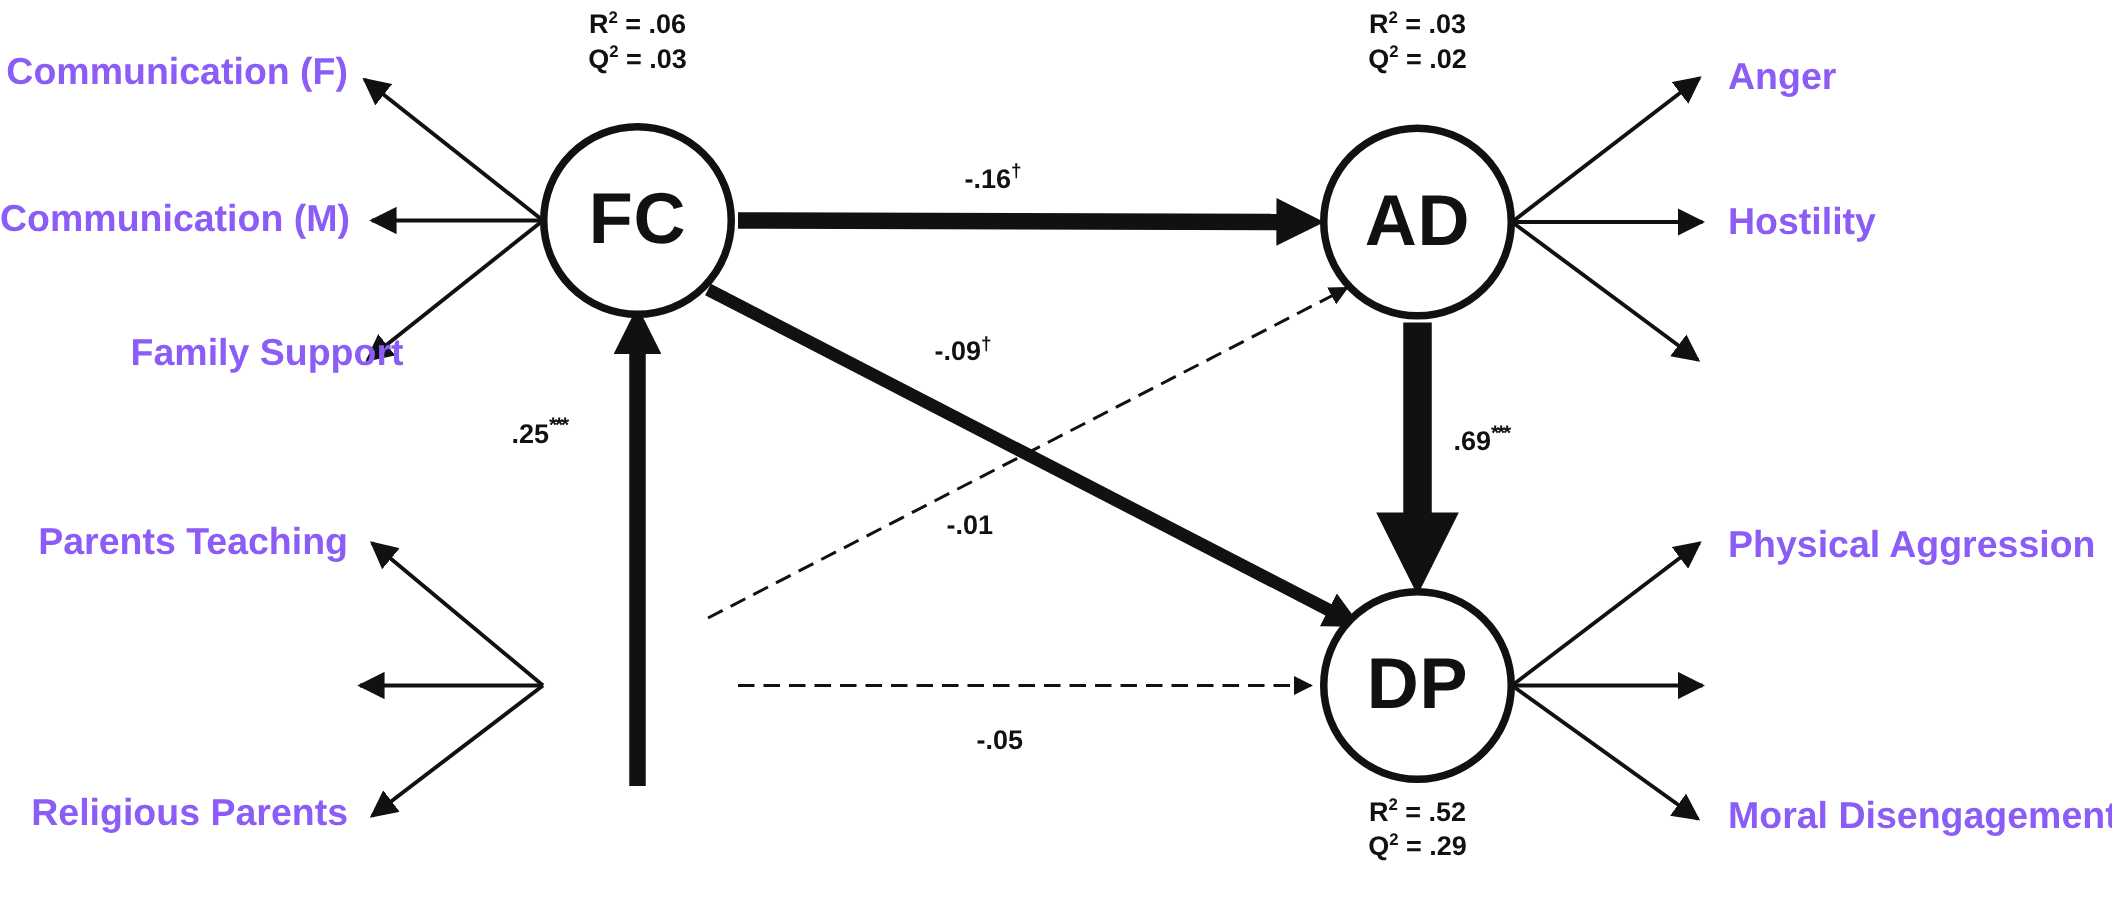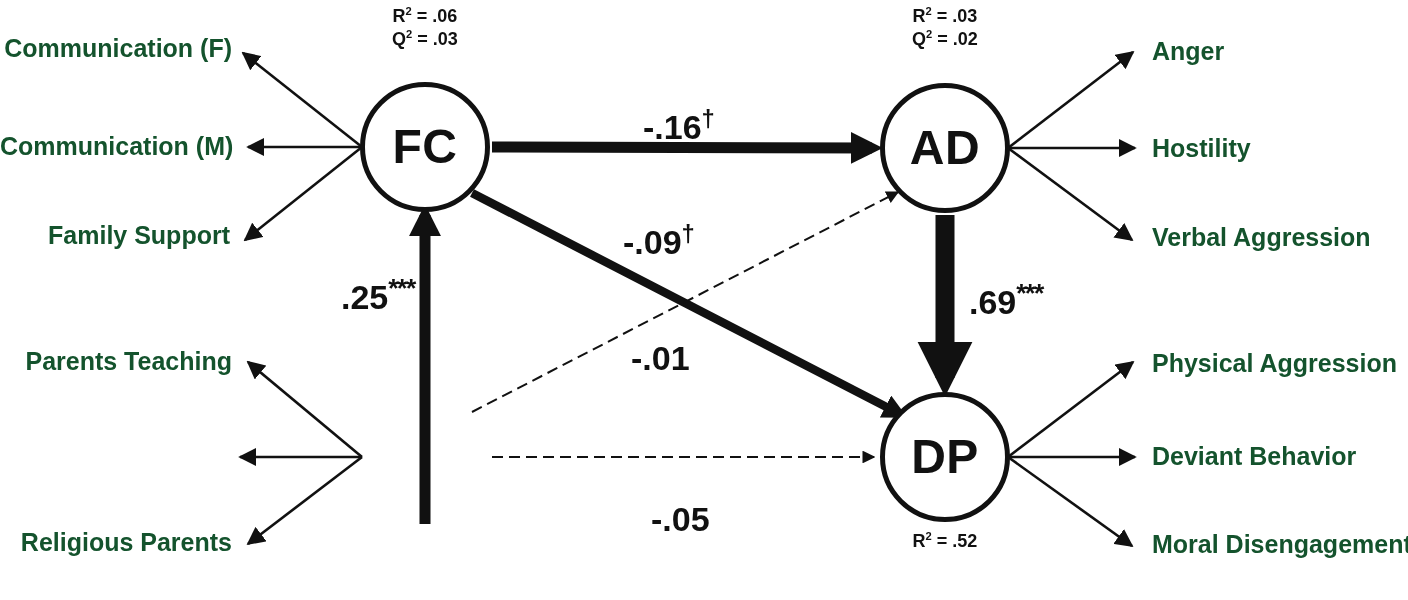--- a/index.html
+++ b/index.html
@@ -41,21 +41,21 @@
     font-weight: 700;
     letter-spacing: 0.5px;
     color: #111111;
     line-height: 1;
     user-select: none;
   }
   .indicator-label {
     position: absolute;
     font-size: 25px;
     font-weight: 700;
-    color: #14532d;
+    color: #8b5cf6;
     white-space: nowrap;
     line-height: 1.1;
   }
   .indicator-label.right-side { text-align: left; }
   .indicator-label.left-side  { text-align: right; }
   .fit-stat {
     position: absolute;
     font-size: 18px;
     font-weight: 700;
     color: #111111;
@@ -63,21 +63,21 @@
     line-height: 1.28;
     text-align: center;
   }
   .fit-stat sup {
     font-size: 0.62em;
     vertical-align: super;
     line-height: 0;
   }
   .coef-label {
     position: absolute;
-    font-size: 34px;
+    font-size: 18px;
     font-weight: 700;
     color: #111111;
     white-space: nowrap;
     line-height: 1;
   }
   .coef-label sup {
     font-size: 0.70em;
     vertical-align: super;
     line-height: 0;
     letter-spacing: -0.5px;
@@ -168,54 +168,53 @@
     <div><span>Q</span><sup>2</sup> <span>= .03</span></div>
   </div>
 
   <div class="fit-stat" style="left:845px; top:5px; width:200px;text-align:center;">
     <div><span>R</span><sup>2</sup> <span>= .03</span></div>
     <div><span>Q</span><sup>2</sup> <span>= .02</span></div>
   </div>
 
   <div class="fit-stat" style="left:845px; top:530px; width:200px;">
     <div><span>R</span><sup>2</sup> <span>= .52</span></div>
+    <div><span>Q</span><sup>2</sup> <span>= .29</span></div>
   </div>
 
   <div class="indicator-label left-side" style="left:0px; top:35px; width:232px;">Communication (F)</div>
   <div class="indicator-label left-side" style="left:0px; top:133px; width:232px;">Communication (M)</div>
-  <div class="indicator-label left-side" style="left:0px; top:222px; width:230px;">Family Support</div>
+  <div class="indicator-label left-side" style="left:0px; top:222px; width:230px;padding-left:39px;">Family Support</div>
 
   <div class="indicator-label left-side" style="left:0px; top:348px; width:232px;">Parents Teaching</div>
   <div class="indicator-label left-side" style="left:0px; top:529px; width:232px;">Religious Parents</div>
 
   <div class="indicator-label right-side" style="left:1152px; top:38px;">Anger</div>
   <div class="indicator-label right-side" style="left:1152px; top:135px;">Hostility</div>
-  <div class="indicator-label right-side" style="left:1152px; top:224px;">Verbal Aggression</div>
 
   <div class="indicator-label right-side" style="left:1152px; top:350px;">Physical Aggression</div>
-  <div class="indicator-label right-side" style="left:1152px; top:443px;">Deviant Behavior</div>
   <div class="indicator-label right-side" style="left:1152px; top:531px;">Moral Disengagement</div>
 
   <div class="coef-label" style="left:643px; top:110px;">
     <span>-.16</span><sup>†</sup>
   </div>
 
   <div class="coef-label" style="left:623px; top:225px;">
     <span>-.09</span><sup>†</sup>
   </div>
 
   <div class="coef-label" style="left:341px; top:280px;">
     <span>.25</span><span class="stars">***</span>
   </div>
 
   <div class="coef-label" style="left:631px; top:341px;">
     <span>-.01</span><sup></sup>
   </div>
 
-  <div class="coef-label" style="left:651px; top:502px;">
+  <div class="coef-label" style="left:651px; top:484px;">
     <span>-.05</span><sup></sup>
   </div>
 
   <div class="coef-label" style="left:969px; top:285px;">
     <span>.69</span><span class="stars">***</span>
   </div>
 
 </div>
 
 </body></html>

